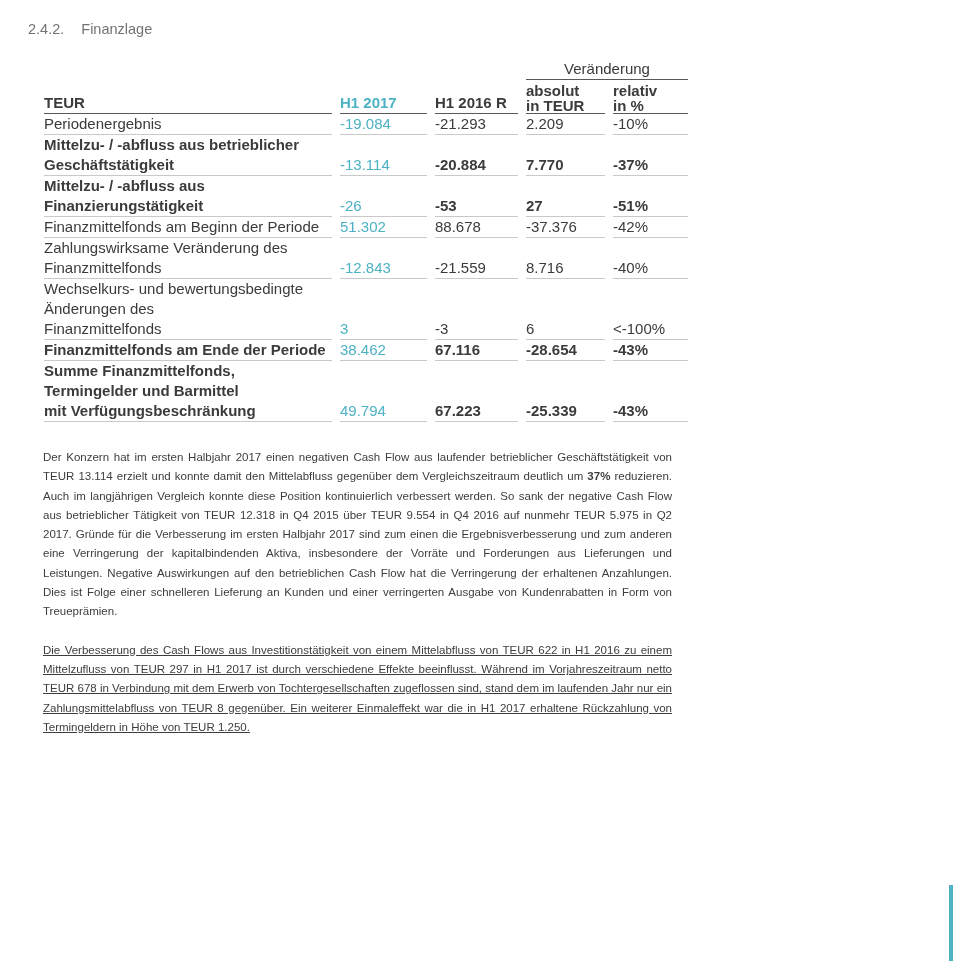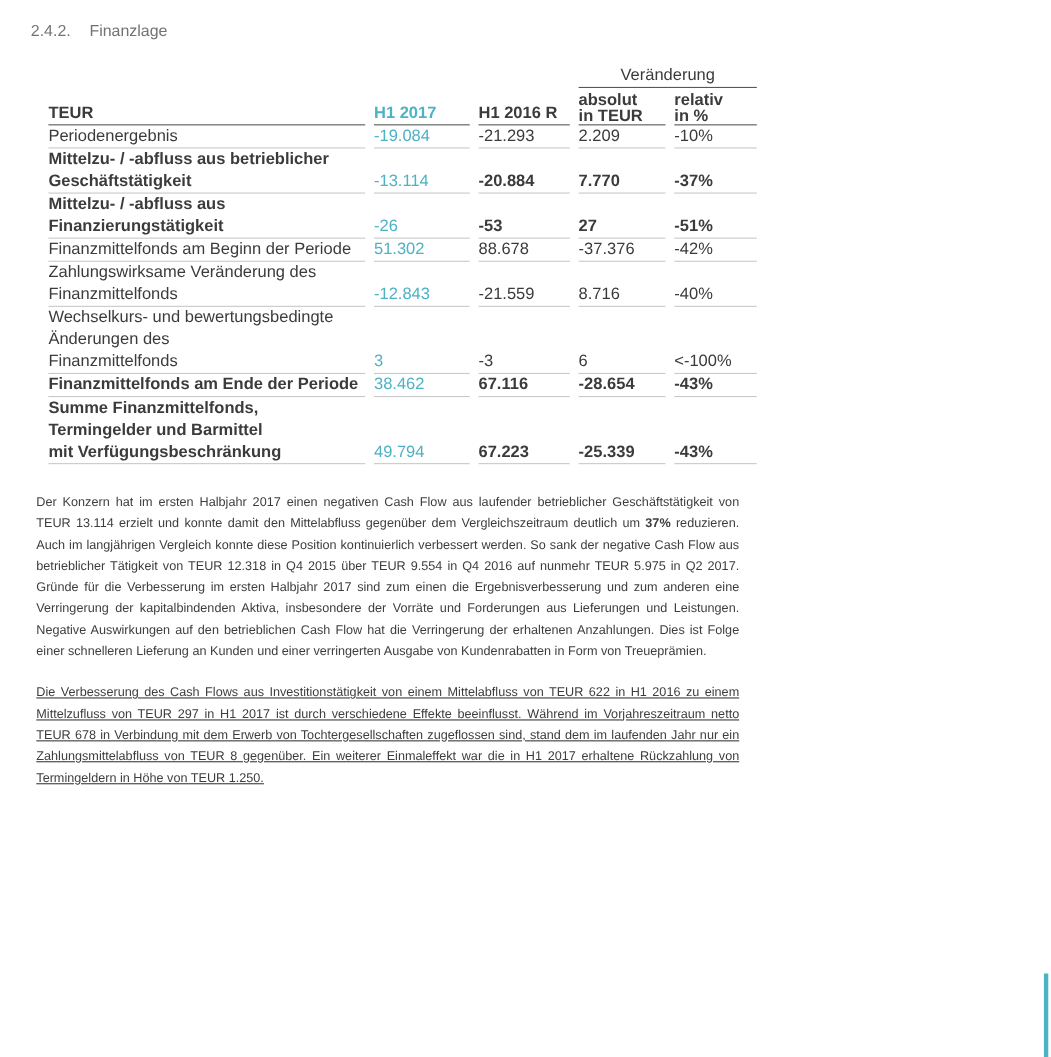--- a/index.html
+++ b/index.html
@@ -30,21 +30,21 @@
   .teal { color: #4db2c4; }
   .b { font-weight: 700; }
   tr.bold .seg { font-weight: 700; }
   tr.bold .seg.teal { font-weight: 400; }
   .hdr2 { line-height: 15px; padding-top: 3px; }
   .hdr2 div { line-height: 15px; }
 
   
   .body-text { width: 644px; margin-top: 26px; }
   .body-text p {
-    margin: 0 0 15px 5px;
+    margin: 0 0 15px 15px;
     font-size: 11.5px;
     line-height: 19.3px;
     text-align: justify;
     color: #3d3d3d;
   }
   .body-text p + p { margin-top: 19px; text-decoration: underline; }
 
   
   .scroll-thumb {
     position: absolute;

